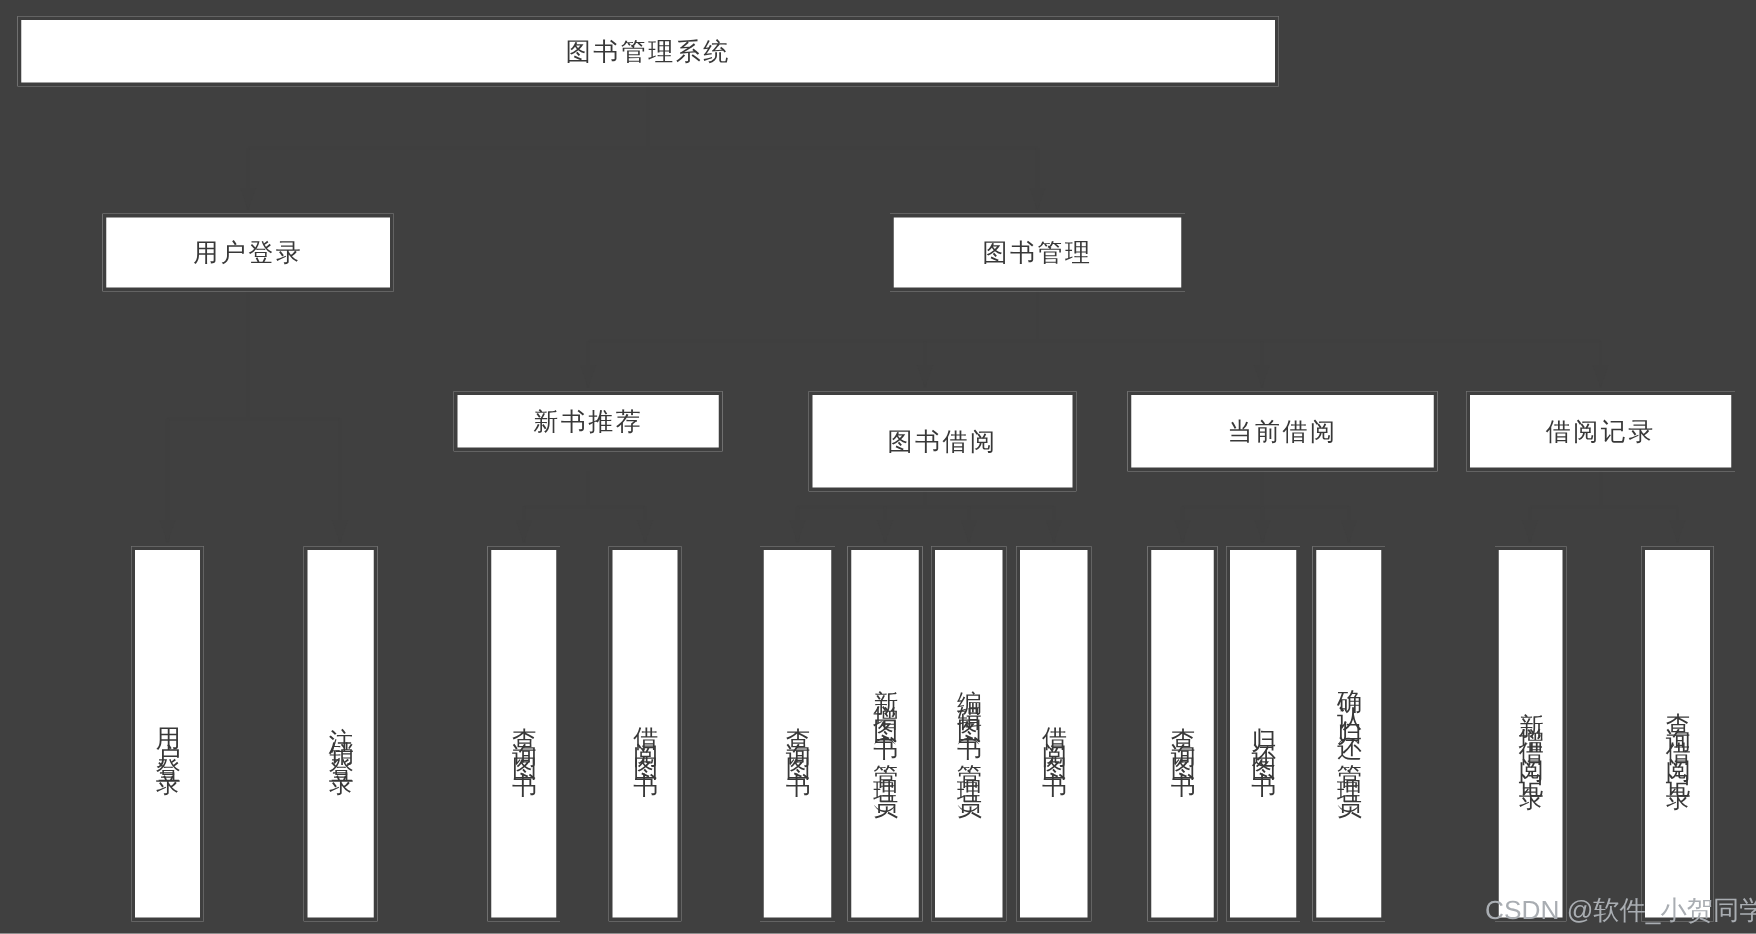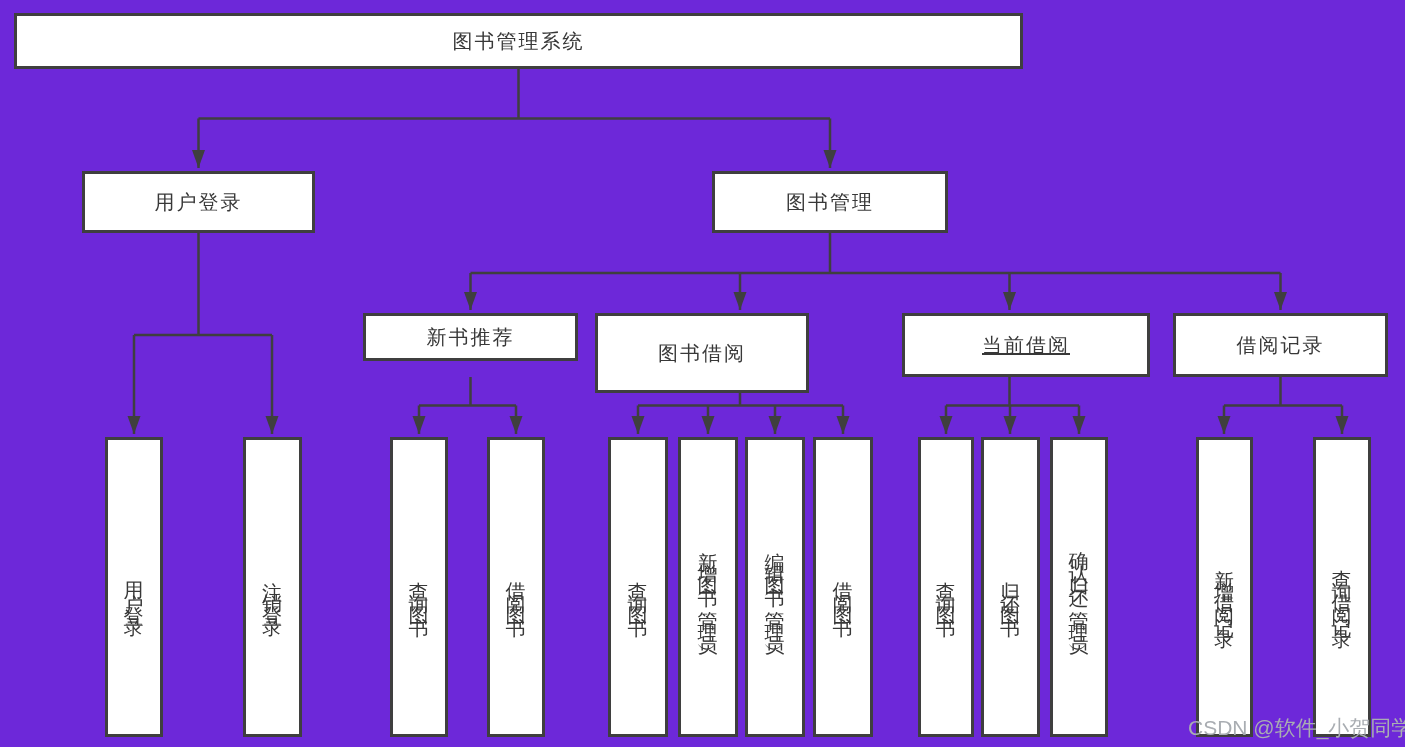--- a/index.html
+++ b/index.html
@@ -1,20 +1,20 @@
 <!DOCTYPE html>
 <html><head>
 <meta charset="utf-8">
 <style>
   html, body { margin: 0; padding: 0; background: #ffffff; }
   .canvas {
     position: relative;
     width: 1405px;
     height: 747px;
-    background: #6d28d9;
+    background: #404040;
     overflow: hidden;
     font-family: "Liberation Sans", "DejaVu Sans", sans-serif;
   }
   .connectors {
     position: absolute;
     left: 0; top: 0;
     pointer-events: none;
   }
   .box {
     position: absolute;
@@ -36,22 +36,22 @@
     line-height: 1;
     padding-top: 6px;
   }
   
   .n-root { left: 14px; top: 13px; width: 1009px; height: 56px; }
   
   .n-user { left: 82px;  top: 171px; width: 233px; height: 62px; }
   .n-mgmt { left: 712px; top: 171px; width: 236px; height: 62px; text-align: center; }
   
   .n-g1 { left: 363px;  top: 313px; width: 215px; height: 48px; }
-  .n-g2 { left: 595px;  top: 313px; width: 214px; height: 80px; }
-  .n-g3 { left: 902px;  top: 313px; width: 248px; height: 64px; text-decoration: underline; }
+  .n-g2 { left: 647px;  top: 313px; width: 214px; height: 80px; }
+  .n-g3 { left: 902px;  top: 313px; width: 248px; height: 64px; }
   .n-g4 { left: 1173px; top: 313px; width: 215px; height: 64px; }
   
   .l-a1 { left: 105px;  width: 58px; }
   .l-a2 { left: 243px;  width: 59px; }
   .l-b1 { left: 390px;  width: 58px; }
   .l-b2 { left: 487px;  width: 58px; }
   .l-c1 { left: 608px;  width: 60px; }
   .l-c2 { left: 678px;  width: 60px; }
   .l-c3 { left: 745px;  width: 60px; }
   .l-c4 { left: 813px;  width: 60px; }

